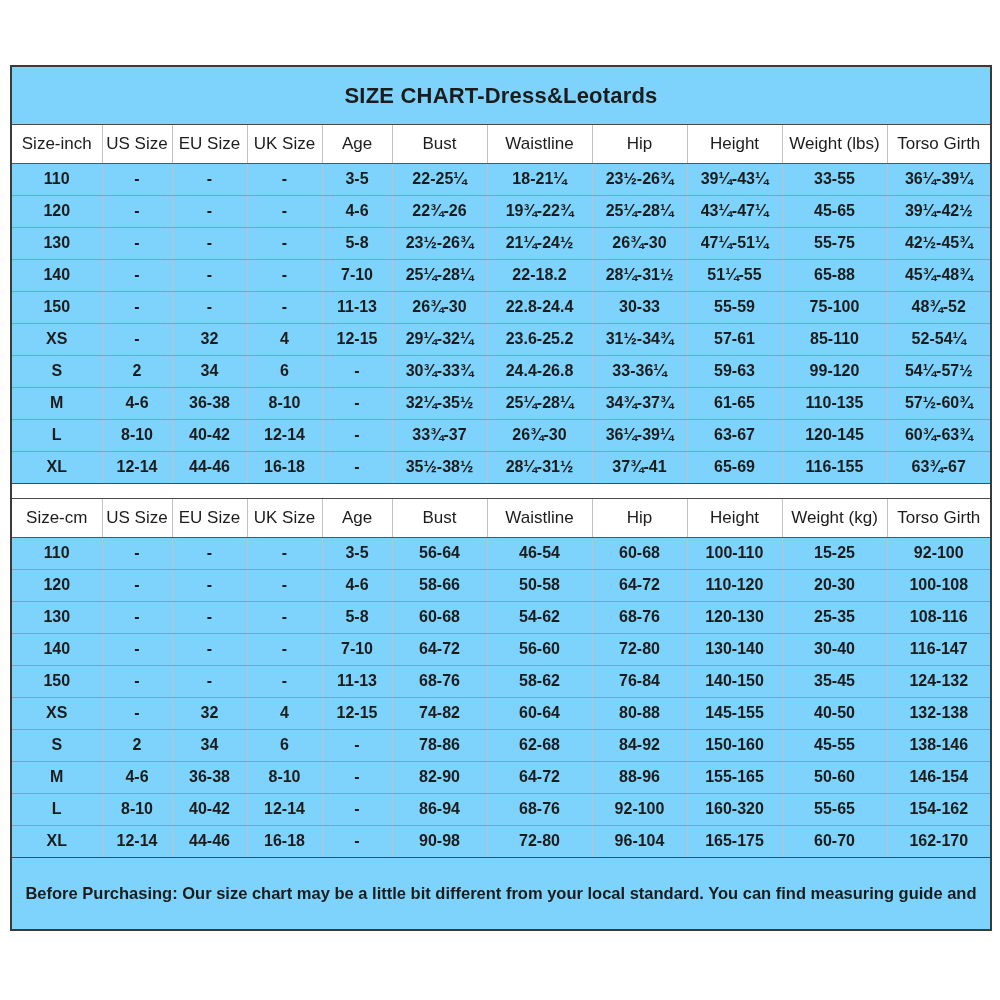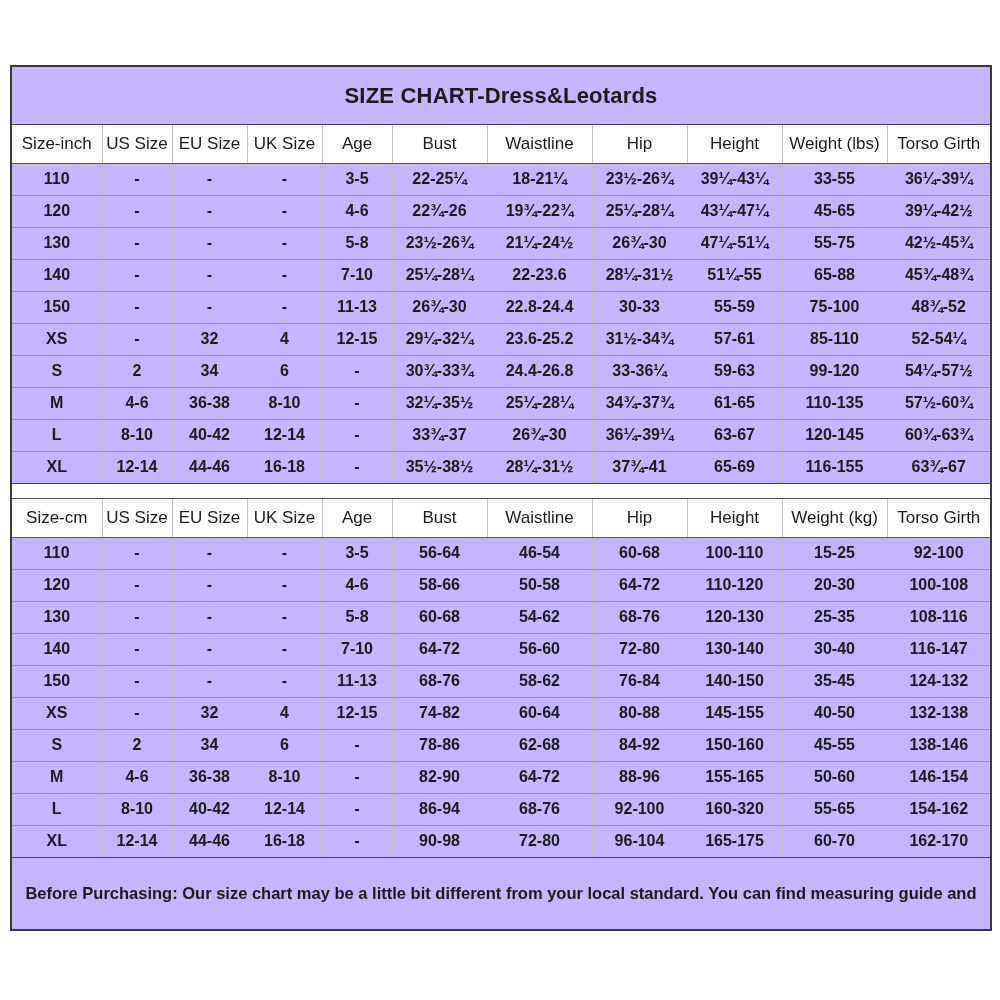--- a/index.html
+++ b/index.html
@@ -7,21 +7,21 @@
     width: 1000px; height: 1000px;
     background: #ffffff;
     font-family: "Liberation Sans", sans-serif;
     color: #1c1c1c;
   }
   .chart-box {
     position: absolute;
     left: 10px; top: 65px;
     width: 982px; height: 866px;
     border: 2px solid #3a3a3a;
-    background: #c4b5fd;
+    background: #7dd3fc;
     display: flex;
     flex-direction: column;
   }
   .chart-title {
     height: 58px;
     display: flex;
     align-items: center;
     justify-content: center;
     font-size: 22px;
     font-weight: 700;
@@ -153,21 +153,21 @@
           <td>55-75</td>
           <td>42½-45¾</td>
         </tr>
         <tr>
           <td>140</td>
           <td>-</td>
           <td>-</td>
           <td>-</td>
           <td>7-10</td>
           <td>25¼-28¼</td>
-          <td>22-23.6</td>
+          <td>22-18.2</td>
           <td>28¼-31½</td>
           <td>51¼-55</td>
           <td>65-88</td>
           <td>45¾-48¾</td>
         </tr>
         <tr>
           <td>150</td>
           <td>-</td>
           <td>-</td>
           <td>-</td>

